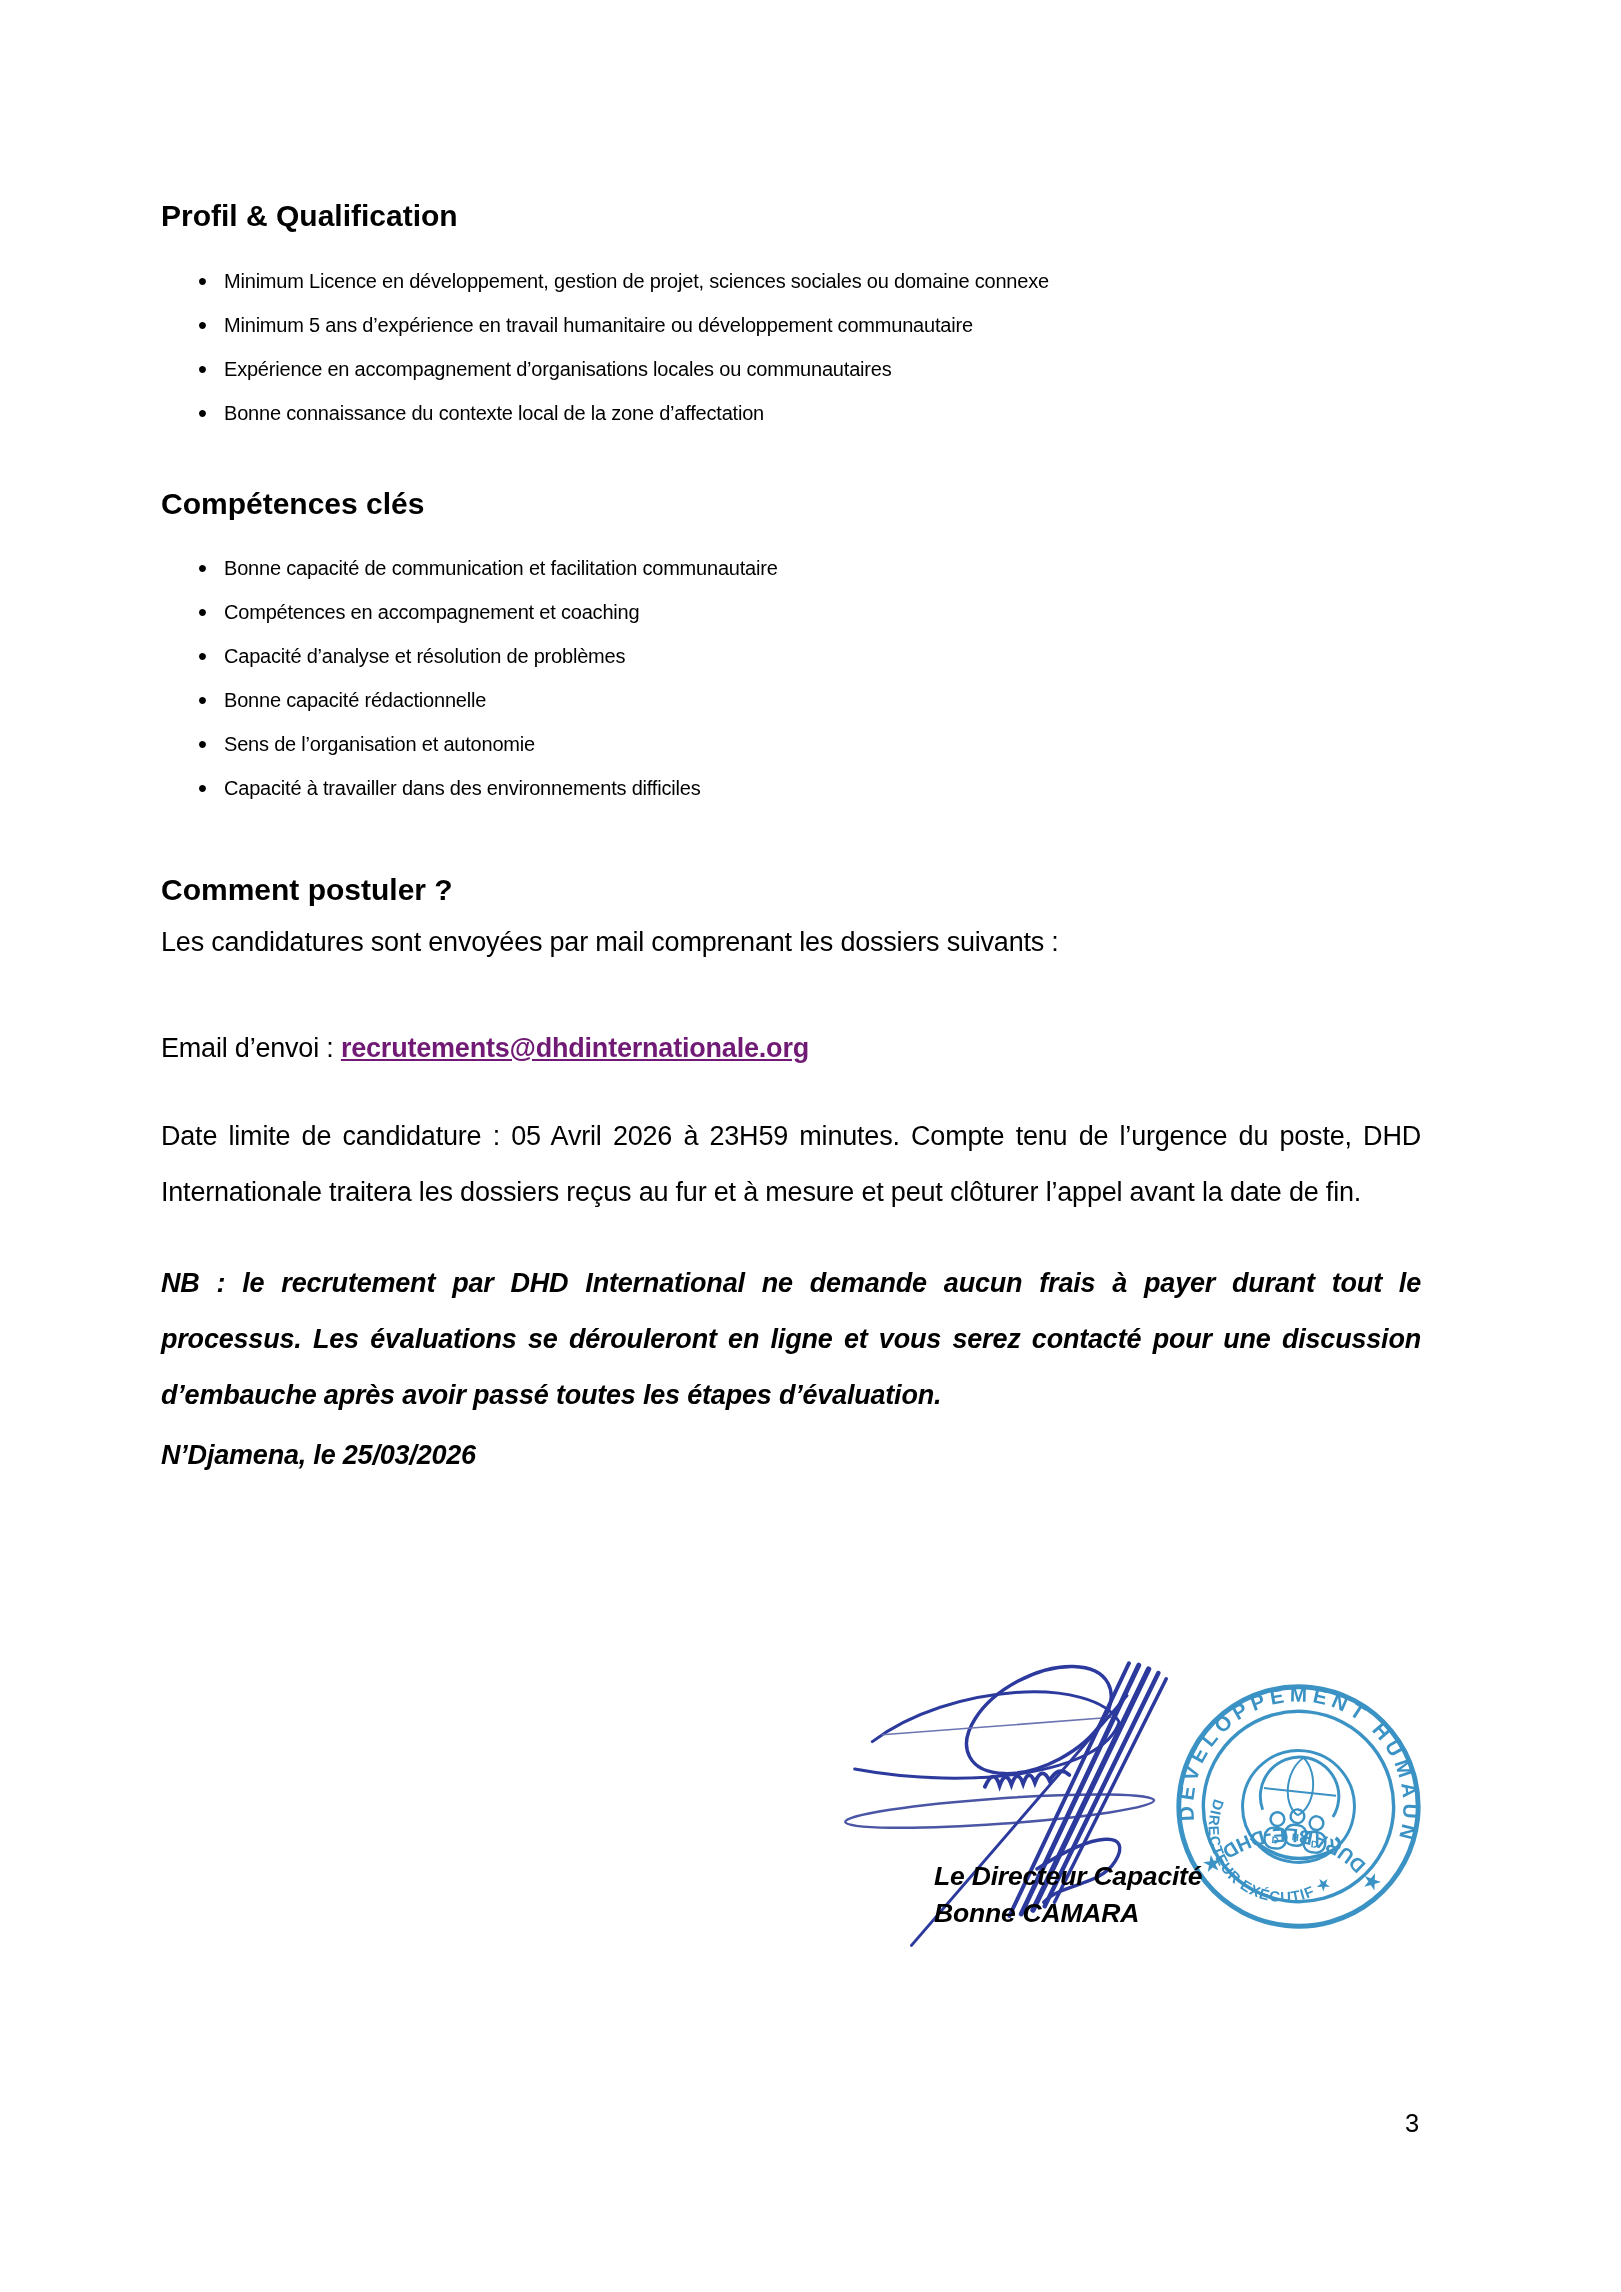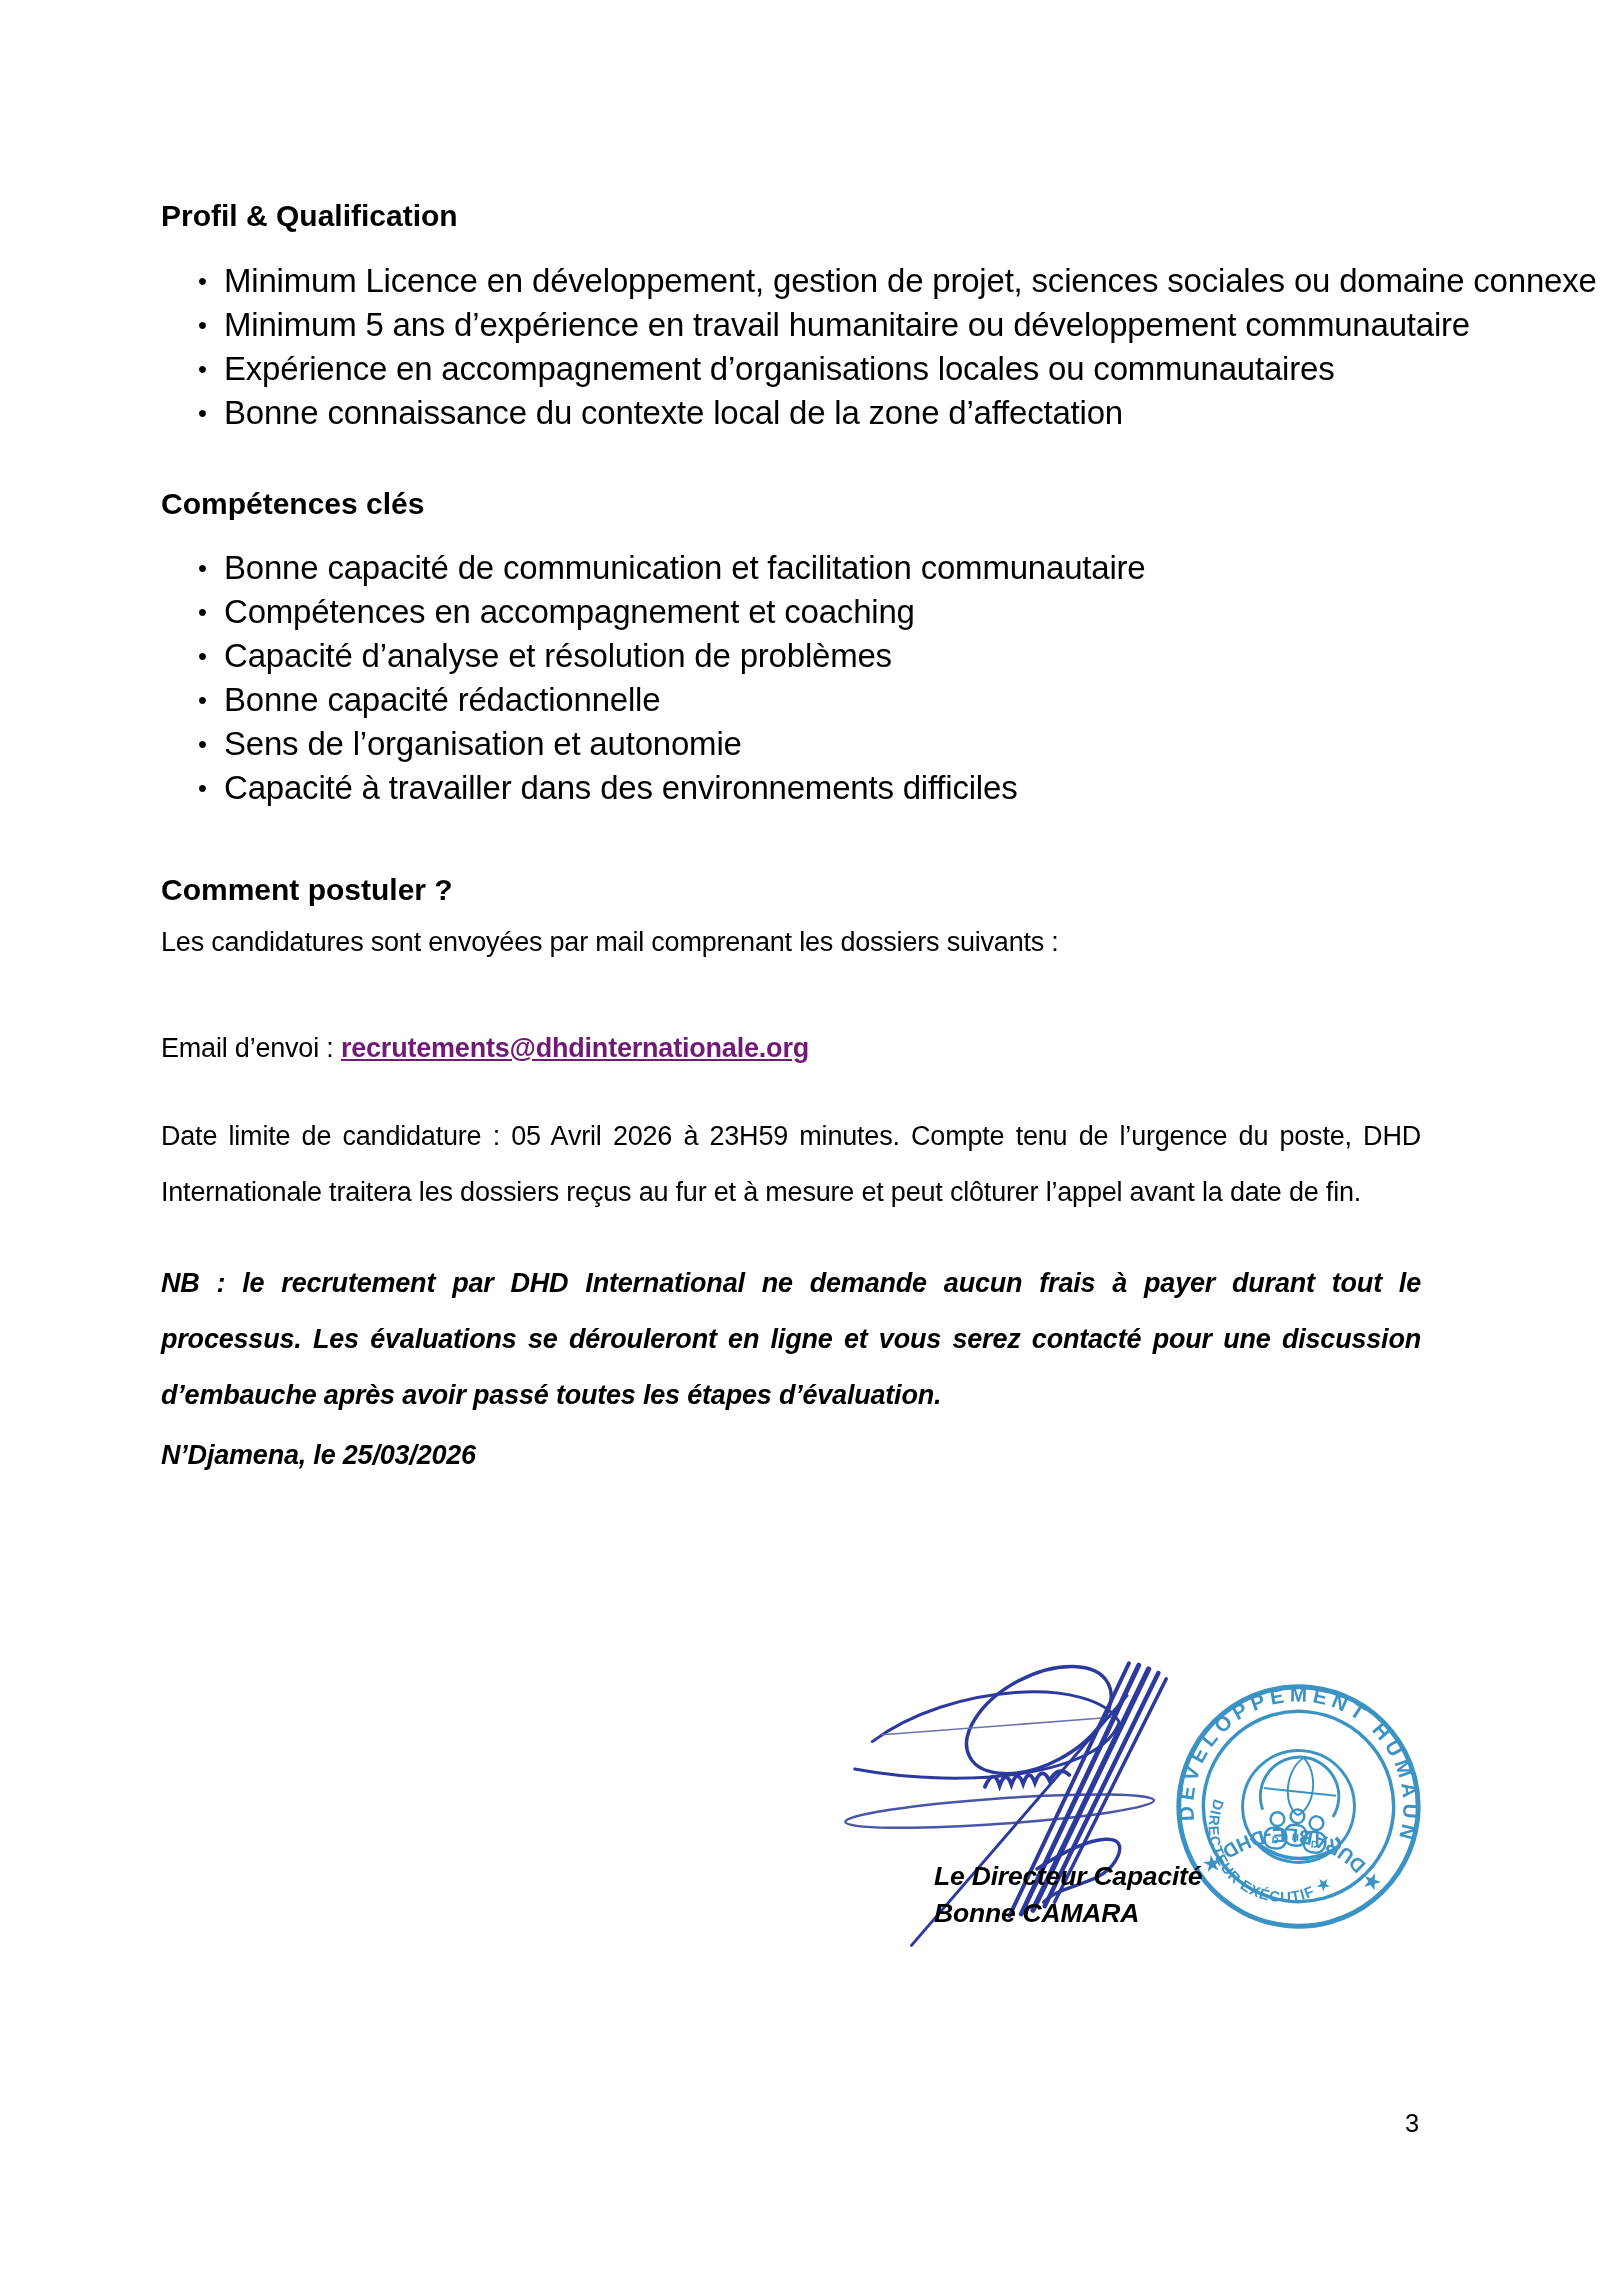--- a/index.html
+++ b/index.html
@@ -7,21 +7,21 @@
     width:1621px;height:2293px;position:relative;background:#ffffff;
     font-family:"Liberation Sans", sans-serif;color:#000;overflow:hidden;
   }
   .content{position:absolute;left:161px;top:0;width:1260px;}
   h2{font-size:30px;font-weight:bold;margin:0;line-height:39px;color:#000000;}
   #h-profil{margin-top:196px;}
   #h-competences{margin-top:49px;}
   #h-postuler{margin-top:60px;}
   ul.blist{list-style:none;margin:23.5px 0 0 0;padding:0;}
   ul.blist li{
-    font-size:33px;line-height:44px;height:44px;position:relative;
+    font-size:20px;line-height:44px;height:44px;position:relative;
     padding-left:63px;letter-spacing:-0.2px;white-space:nowrap;
   }
   ul.blist li::before{content:"•";position:absolute;left:37px;font-size:25.5px;}
   p{margin:0;font-size:27px;letter-spacing:-0.2px;}
   .line{display:block;line-height:56px;height:56px;white-space:nowrap;}
   .jlast{text-align:justify;text-align-last:justify;}
   #p-intro{margin-top:4.9px;}
   #p-dossier{margin-top:34px;}
   #p-email{margin-top:50px;}
   #p-deadline{margin-top:32px;}

